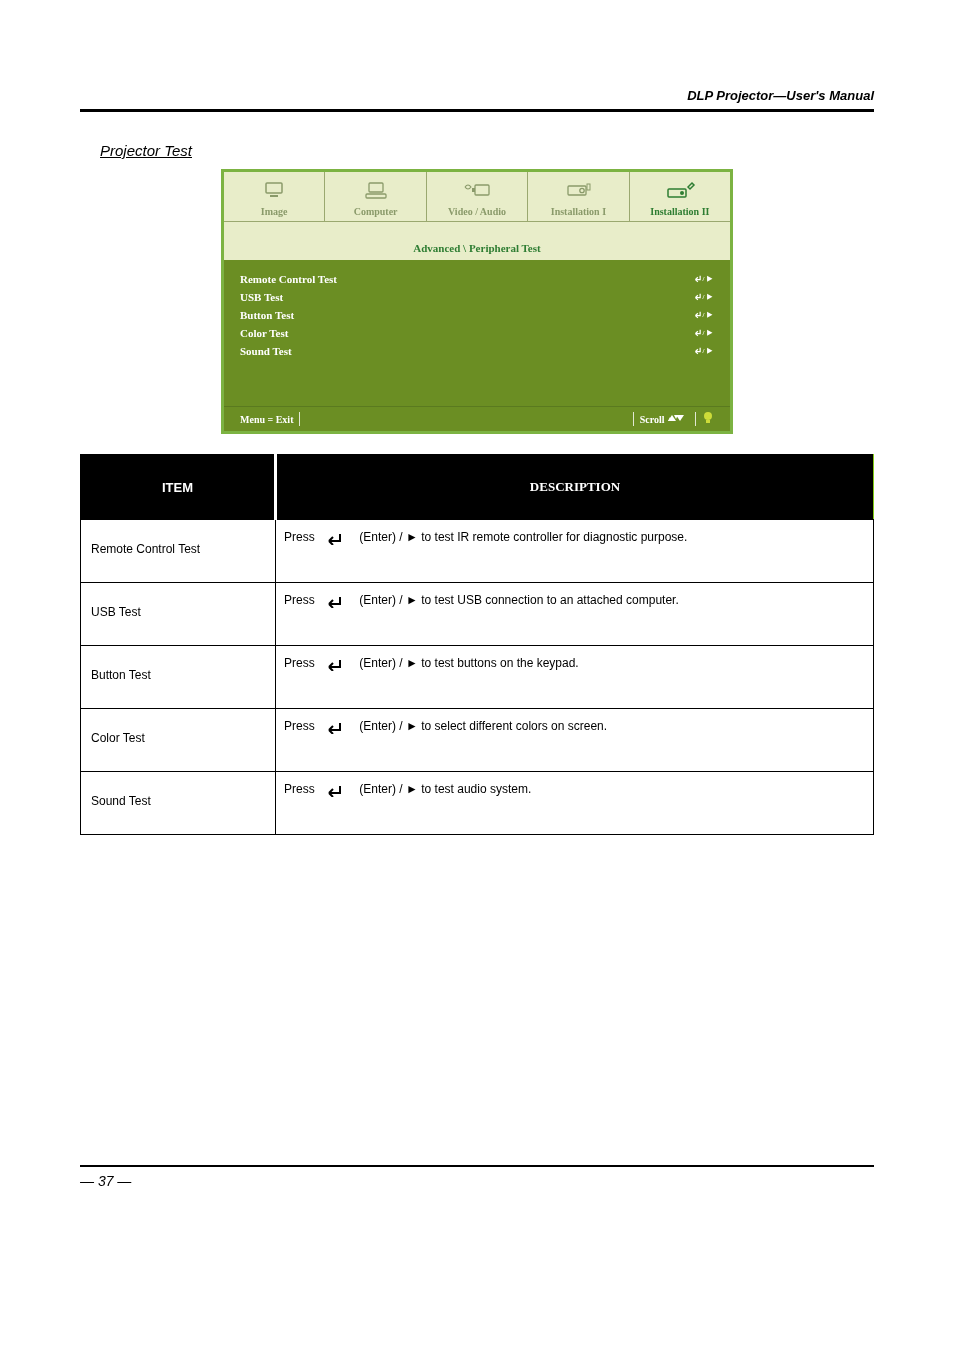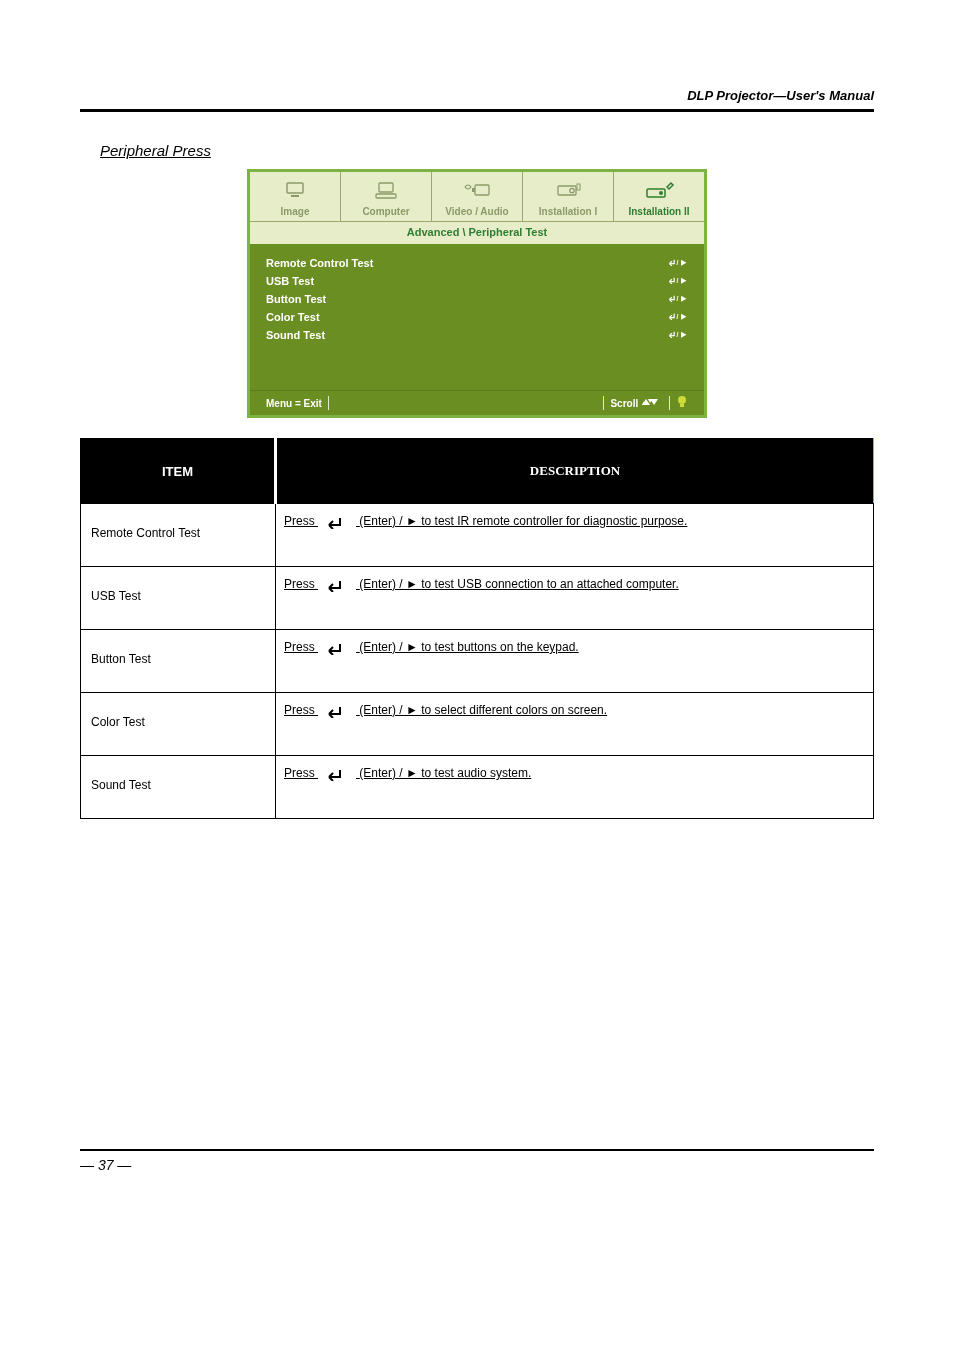--- a/index.html
+++ b/index.html
@@ -4,44 +4,44 @@
 <style>
   * { box-sizing: border-box; margin: 0; padding: 0; }
   body { font-family: Arial, sans-serif; background: #fff; width: 954px; margin: 0 auto; color: #000; }
   .page { padding: 60px 80px 40px; margin-top: 28px; }
   .product-title { text-align: right; font-size: 13px; font-weight: bold; font-style: italic; color: #000; margin-bottom: 6px; }
   .hr-thick { border: none; border-top: 3px solid #000; margin-bottom: 30px; }
   .section-title { font-style: italic; font-weight: normal; font-size: 15px; text-decoration: underline; margin-bottom: 10px; margin-left: 20px; }
 
   
   .osd-wrap { display: flex; justify-content: center; margin-bottom: 20px; }
-  .osd { width: 460px; border: 3px solid #7cb342; background: #e8edc9; font-family: Liberation Sans, sans-serif; font-size: 11px; }
+  .osd { width: 512px; border: 3px solid #7cb342; background: #e8edc9; font-family: Liberation Serif, serif; font-size: 11px; }
   .osd-tabs { display: flex; background: #e8edc9; }
   .osd-tab { flex: 1; text-align: center; padding: 6px 2px 4px; border-right: 1px solid #9aa86f; }
   .osd-tab:last-child { border-right: none; }
   .osd-tab .icon-box { height: 26px; display: flex; align-items: center; justify-content: center; margin-bottom: 2px; }
   .osd-tab .lbl { color: #8a9a6a; font-size: 10px; font-weight: bold; }
   .osd-tab.active .lbl { color: #2e7d32; }
-  .osd-breadcrumb { background: #e8edc9; text-align: center; color: #2e7d32; font-weight: bold; font-size: 11px; padding: 4px 0 6px; border-top: 1px solid #9aa86f; }
+  .osd-breadcrumb { background: #e8edc9; text-align: center; color: #2e7d32; font-weight: bold; font-size: 11px; padding: 20px 0 6px; border-top: 1px solid #9aa86f; }
   .osd-body { background: #6b8e23; color: #fff; padding: 10px 16px 46px; }
   .osd-row { display: flex; justify-content: space-between; align-items: center; padding: 2px 0; font-weight: bold; font-size: 11px; }
   .osd-row .enter-icon { width: 26px; text-align: right; }
   .osd-footer { background: #6b8e23; color: #fff; display: flex; align-items: center; padding: 4px 10px; font-size: 10px; font-weight: bold; border-top: 1px solid #5a7a1f; }
   .osd-footer .seg { padding: 0 6px; }
   .osd-footer .sep { width: 1px; height: 14px; background: #fff; opacity: .8; }
   .osd-footer .spacer { flex: 1; }
 
   
   table.info { width: 100%; border-collapse: collapse; margin-top: 4px; }
   table.info th { background: #000; color: #fff; font-size: 13px; padding: 24px 10px; text-align: center; border: 1px solid #000; }
   table.info th:first-child { width: 195px; }
   table.info th + th { border-left: 3px solid #fff; border-right: 1px solid #84cc16; font-family: Liberation Serif, serif;}
   table.info td { border: 1px solid #000; padding: 10px 10px 26px; font-size: 12px; vertical-align: top; }
   table.info td.item { text-align: left; padding-top: 22px; }
-  table.info td.desc { padding-left: 8px; text-decoration: underline; }
+  table.info td.desc { padding-left: 8px; }
 
   .desc-line { display: inline; }
   .key { display: inline-block; vertical-align: middle; margin: 0 4px; }
 
   
   .page-bottom { margin-top: 330px; }
   .hr-thin { border: none; border-top: 2px solid #000; margin-bottom: 6px; }
   .pgnum { font-style: italic; font-size: 14px; }
 
   
@@ -50,21 +50,21 @@
   svg.key { width: 22px; height: 14px; }
   svg.bulb { width: 12px; height: 14px; }
 </style>
 </head>
 <body>
 
 <div class="page">
   <div class="product-title">DLP Projector—User's Manual</div>
   <hr class="hr-thick">
 
-  <div class="section-title">Peripheral Press</div>
+  <div class="section-title">Projector Test</div>
 
   <div class="osd-wrap">
     <div class="osd">
       <div class="osd-tabs">
         <div class="osd-tab">
           <div class="icon-box">
             <svg class="sicon" viewBox="0 0 36 20">
                 <rect x="10" y="2" width="16" height="10" rx="1" fill="none" stroke="#8a9a6a" stroke-width="1.5"></rect>
                 <rect x="14" y="14" width="8" height="2" fill="#8a9a6a"></rect>
               </svg>

